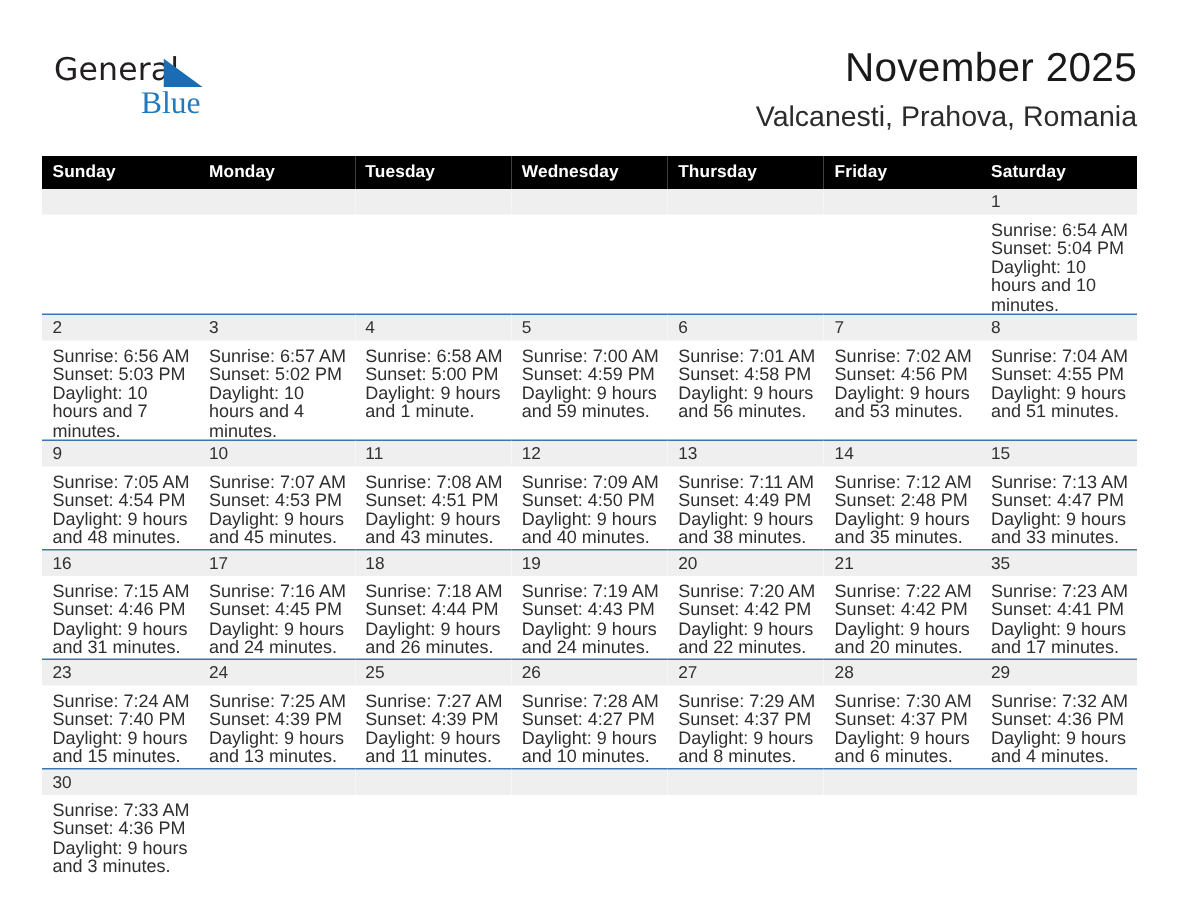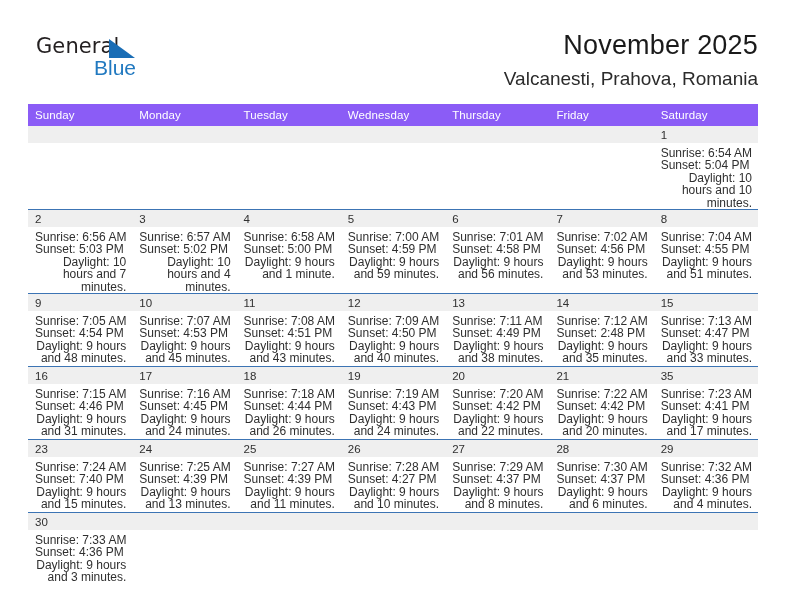--- a/index.html
+++ b/index.html
@@ -46,21 +46,21 @@
     color: #231f20;
     font-family: "DejaVu Sans", sans-serif;
     font-weight: 400;
   }
   .logo-blue {
     position: absolute;
     left: 58px;
     top: 22px;
     font-size: 21px;
     color: #2179c0;
-    font-family: Liberation Sans, sans-serif;
+    font-family: Liberation Serif, serif;
     font-weight: 400;
   }
   .logo-mark {
     position: absolute;
     left: 73px;
     top: 5px;
     width: 28px;
     height: 22px;
   }
 
@@ -93,24 +93,24 @@
     position: absolute;
     left: 28px;
     top: 104px;
     width: 730px;
     border-collapse: collapse;
     table-layout: fixed;
   }
   .calendar col { width: 104.28px; }
 
   .dow-row th {
-    background: #8b5cf6;
+    background: #000000;
     color: #ffffff;
     font-size: 11.5px;
-    font-weight: 400;
+    font-weight: 700;
     text-align: left;
     padding: 5px 0 5px 7px;
     height: 12px;
     letter-spacing: 0.1px;
   }
 
   td.day-cell {
     vertical-align: top;
     padding: 0;
     border-top: 1.4px solid #3c74b4;
@@ -130,21 +130,21 @@
   }
   .daynum-strip.empty { color: transparent; }
 
   .cell-body {
     padding: 4px 6px 0 7px;
     font-size: 12px;
     line-height: 12.4px;
     color: #2f2f2f;
   }
   .cell-body div { white-space: nowrap; }
-  .cell-body .daylight-line { white-space: normal; text-align: right; }
+  .cell-body .daylight-line { white-space: normal; }
 </style>
 </head>
 <body>
 
 <div class="page">
 
   <div class="header">
 
     <div class="logo">
       <span class="logo-general">General</span>

